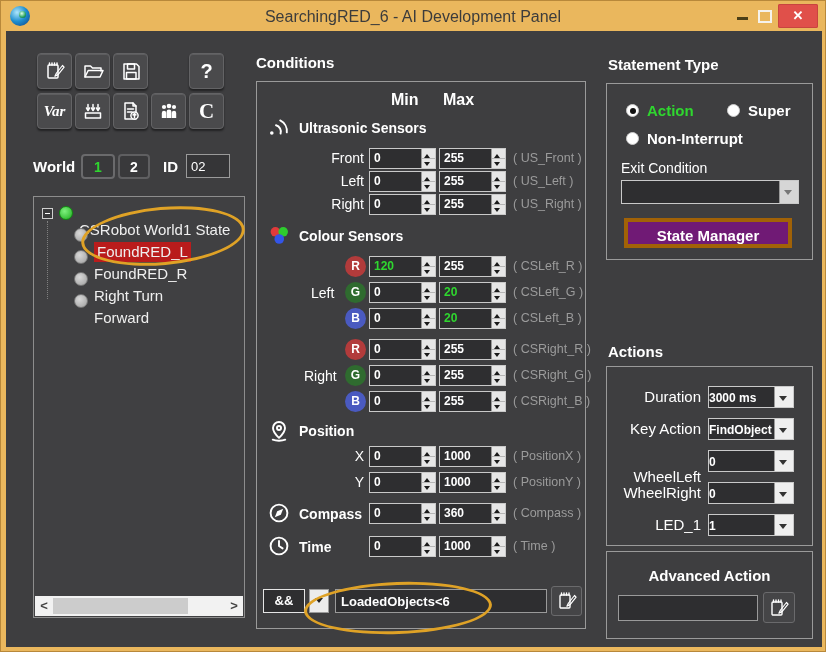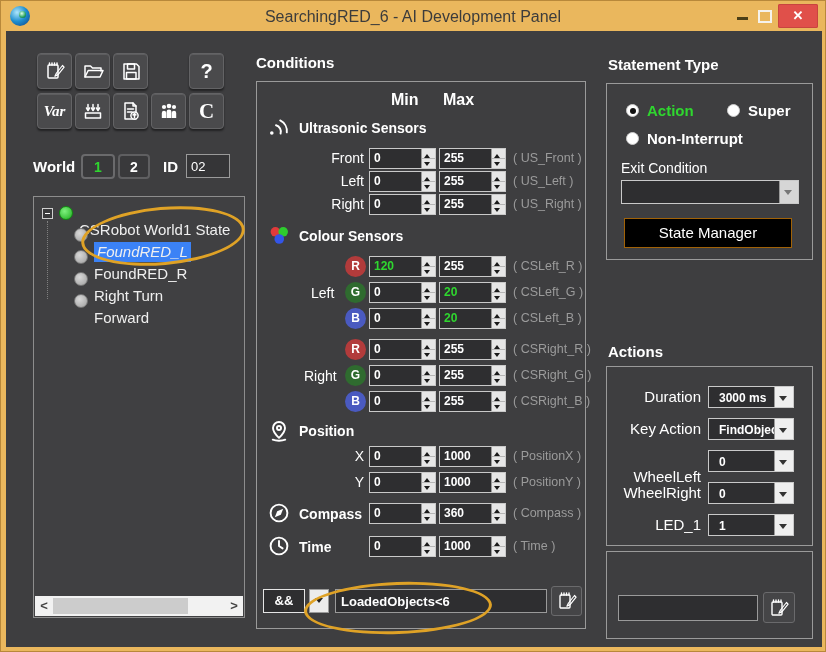--- a/index.html
+++ b/index.html
@@ -35,21 +35,21 @@
   .idinput{position:absolute;height:24px;background:#353537;border:1px solid #9a9a9a;color:#fff;font-size:13px;
     padding:0 4px;box-sizing:border-box;font-family:"Liberation Sans",sans-serif;}
   
   .tree{position:absolute;left:27px;top:165px;width:212px;height:422px;border:1px solid #8d8d8d;background:#404042;box-sizing:border-box;}
   .tnode{position:absolute;height:20px;white-space:nowrap;color:#efefef;font-size:15px;}
   .texpand{position:absolute;width:11px;height:11px;border:1px solid #cfcfcf;background:#3a3a3c;box-sizing:border-box;}
   .texpand::after{content:"";position:absolute;left:2px;top:4px;width:5px;height:1px;background:#fff;}
   .tdot{position:absolute;width:14px;height:14px;border-radius:50%;background:radial-gradient(circle at 38% 35%,#d8d8d8,#9f9f9f);border:1px solid #777;box-sizing:border-box;}
   .tdot.green{background:radial-gradient(circle at 38% 35%,#7ef07e,#1fae1f);border-color:#128a12;}
   .tlabel{position:absolute;top:16px;line-height:20px;}
-  .tlabel.sel{background:#3b82f6;padding:0 3px;font-style:italic;}
+  .tlabel.sel{background:#b91c1c;padding:0 3px;}
   .tline{position:absolute;border-left:1px dotted #808080;}
   .hscroll{position:absolute;left:1px;bottom:1px;width:208px;height:20px;background:#F2F2F2;}
   .sarrow{position:absolute;top:0;width:18px;height:20px;color:#444;font-weight:bold;font-size:13px;text-align:center;line-height:20px;}
   .sthumb{position:absolute;left:18px;top:2px;width:135px;height:16px;background:#CCCCCC;}
   
   .minmax{position:absolute;color:#fff;font-weight:bold;font-size:16px;}
   .sechead{position:absolute;color:#fff;font-weight:bold;font-size:14px;white-space:nowrap;}
   .sicon{position:absolute;width:24px;height:24px;}
   .sicon svg{stroke:#fff;fill:none;stroke-width:1.6;stroke-linecap:round;stroke-linejoin:round;}
   .crow{position:absolute;left:250px;width:330px;height:21px;}
@@ -77,25 +77,25 @@
   .editbtn{position:absolute;width:31px;height:30px;background:#454547;border:1px solid #6a6a6c;border-radius:3px;
     display:flex;align-items:center;justify-content:center;box-sizing:border-box;}
   .editbtn svg{stroke:#fff;fill:none;stroke-width:1.4;stroke-linecap:round;stroke-linejoin:round;}
   
   .radio{position:absolute;width:13px;height:13px;border-radius:50%;background:#fff;border:1px solid #ccc;box-sizing:border-box;}
   .radio.sel::after{content:"";position:absolute;left:2.5px;top:2.5px;width:6px;height:6px;border-radius:50%;background:#111;}
   .rlbl{position:absolute;color:#fff;font-weight:bold;font-size:15px;white-space:nowrap;}
   .rlbl.green{color:#2FD62F;}
   .plabel{position:absolute;color:#fff;font-size:14px;white-space:nowrap;}
   .ddbox{position:absolute;height:24px;background:#2E2E30;border:1px solid #c9c9c9;display:flex;box-sizing:border-box;}
-  .ddbox .dval{flex:1;color:#fff;font-weight:bold;font-size:12px;line-height:22px;padding-left:10px;white-space:nowrap;overflow:hidden;}
+  .ddbox .dval{flex:1;color:#fff;font-weight:bold;font-size:12px;line-height:22px;padding-left:0;white-space:nowrap;overflow:hidden;}
   .ddbtn{width:18px;background:#EFEFEF;border-left:1px solid #9a9a9a;position:relative;}
   .ddbtn::after{content:"";position:absolute;left:4px;top:9px;border:4px solid transparent;border-top:5px solid #333;}
   .ddbtn.dis{background:#D6D6D6;} .ddbtn.dis::after{border-top-color:#777;}
-  .bigbtn{position:absolute;background:#000000;border:1px solid #a16207;color:#fff;font-weight:normal;font-size:15px;
+  .bigbtn{position:absolute;background:#701a75;border:4px solid #a16207;color:#fff;font-weight:bold;font-size:15px;
     text-align:center;box-sizing:border-box;}
   
   .alabel{position:absolute;width:95px;text-align:right;color:#fff;font-size:15px;}
   
   .logo{position:absolute;left:695px;top:240px;width:84px;height:86px;background-color:#747474;
     background-image:radial-gradient(circle,#9d9d9d 1.3px,rgba(0,0,0,0) 1.9px);background-size:8px 8px;
     box-shadow:0 0 0 1px #5a5a5a;}
   .sphere{position:absolute;left:11px;top:3px;width:58px;height:58px;border-radius:50%;
     background:radial-gradient(circle at 35% 30%,#a8ecff,#2aa3e8 42%,#0b5bb0 78%,#063a80);}
   .notch{position:absolute;left:40px;top:14px;width:34px;height:35px;border-radius:50%;background:#33301f;}
@@ -546,20 +546,21 @@
       <span class="dval">0</span>
       <span class="ddbtn"></span>
     </div>
     <div class="alabel" style="left:600px;top:485px">LED_1</div>
     <div class="ddbox" style="left:702px;top:483px;width:86px;height:22px">
       <span class="dval">1</span>
       <span class="ddbtn"></span>
     </div>
 
     <div class="gbox" style="left:600px;top:520px;width:207px;height:88px"></div>
+    <div class="htitle" style="left:600px;top:536px;width:207px;text-align:center;font-size:15px">Advanced Action</div>
     <input class="txtinput" style="left: 612px; top: 564px; width: 140px; height: 26px;" readonly="" value="">
     <div class="editbtn" style="left:757px;top:561px;width:32px;height:31px">
       <svg width="22" height="22" viewBox="0 0 22 22">
         <rect x="4" y="5" width="10" height="13" rx="1"></rect>
         <path d="M5.5 5 v-2 M8 5 v-2 M10.5 5 v-2 M13 5 v-2"></path>
         <path d="M18.5 5.5 l-6 7.5 -1.6 3.2 3.2 -1.6 6 -7.5 z" stroke-width="1.2"></path>
       </svg>
     </div>
 
     <div class="ann" style="left:75px;top:176px;width:158px;height:52px;transform:rotate(-5deg)"></div>

